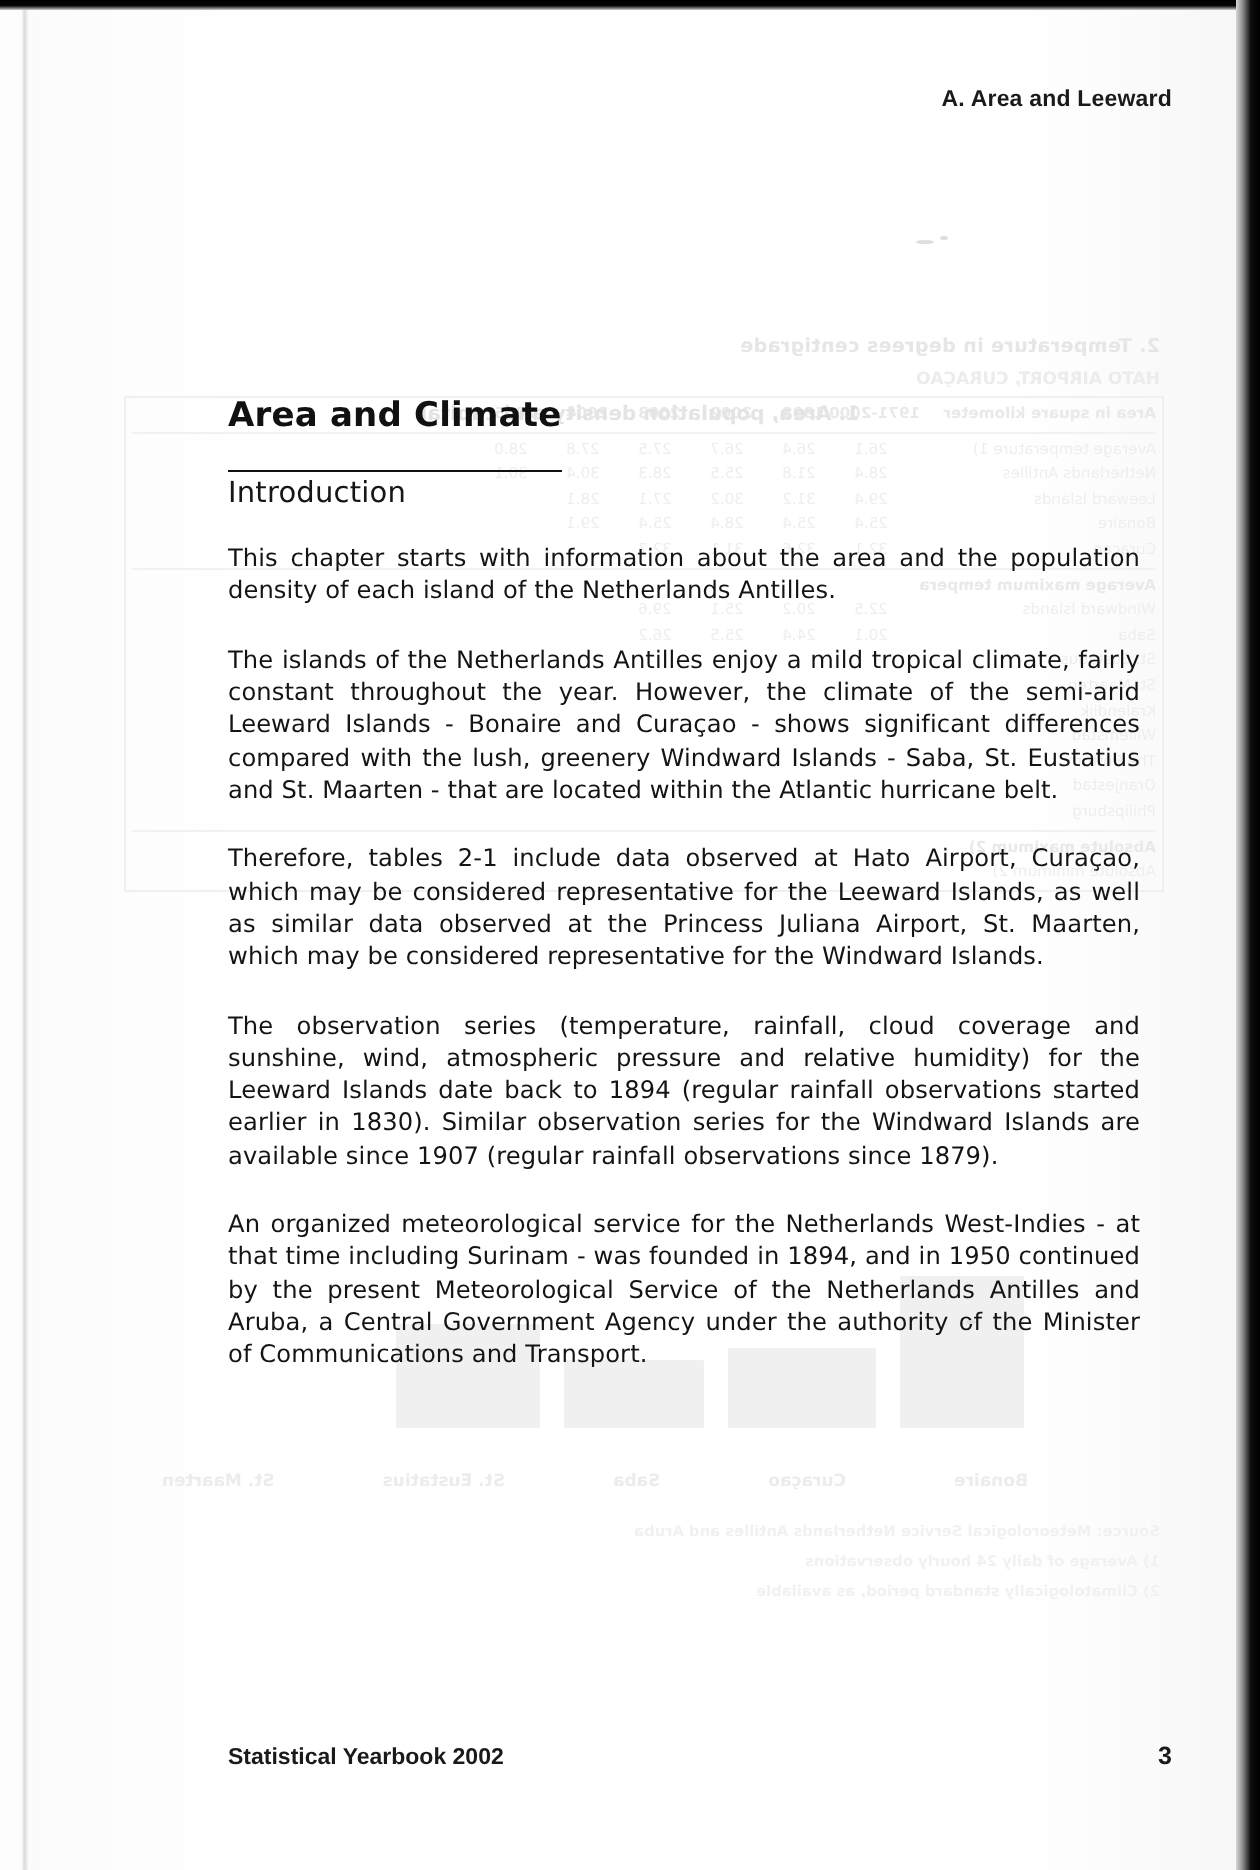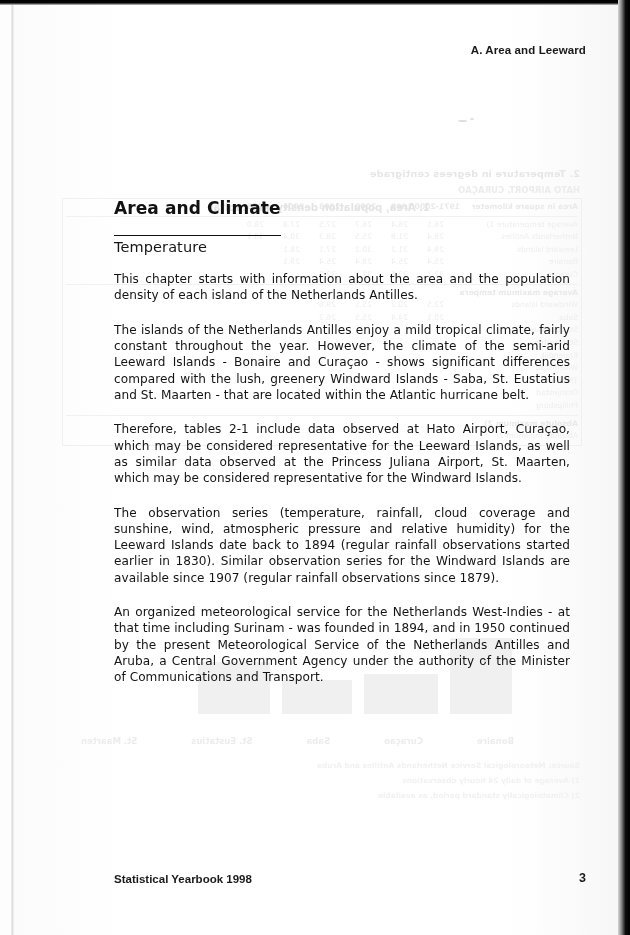--- a/index.html
+++ b/index.html
@@ -359,31 +359,31 @@
       <div class="bt-foot">2) Climatologically standard period, as available</div>
     </div>
   </div>
 
   <div id="content">
 
     <div class="running-head">A. Area and Leeward</div>
 
     <div class="chapter-title">Area and Climate</div>
 
-    <div class="section-title">Temperature</div>
+    <div class="section-title">Introduction</div>
 
     <div id="body-text">
       <p>This chapter starts with information about the area and the population density of each island of the Netherlands Antilles.</p>
       <p>The islands of the Netherlands Antilles enjoy a mild tropical climate, fairly constant throughout the year. However, the climate of the semi-arid Leeward Islands - Bonaire and Curaçao - shows significant differences compared with the lush, greenery Windward Islands - Saba, St. Eustatius and St. Maarten - that are located within the Atlantic hurricane belt.</p>
       <p>Therefore, tables 2-1 include data observed at Hato Airport, Curaçao, which may be considered representative for the Leeward Islands, as well as similar data observed at the Princess Juliana Airport, St. Maarten, which may be considered representative for the Windward Islands.</p>
       <p>The observation series (temperature, rainfall, cloud coverage and sunshine, wind, atmospheric pressure and relative humidity) for the Leeward Islands date back to 1894 (regular rainfall observations started earlier in 1830). Similar observation series for the Windward Islands are available since 1907 (regular rainfall observations since 1879).</p>
       <p>An organized meteorological service for the Netherlands West-Indies - at that time including Surinam - was founded in 1894, and in 1950 continued by the present Meteorological Service of the Netherlands Antilles and Aruba, a Central Government Agency under the authority of the Minister of Communications and Transport.</p>
     </div>
 
-    <div class="footer-title">Statistical Yearbook 1998</div>
+    <div class="footer-title">Statistical Yearbook 2002</div>
     <div class="footer-page">3</div>
   </div>
 
   <div class="speck" style="left:458px;top:120px;width:9px;height:2px;"></div>
   <div class="speck" style="left:470px;top:118px;width:4px;height:2px;"></div>
   <div class="speck" style="left:483px;top:660px;width:5px;height:2px;"></div>
 
   <div class="scan-left-line"></div>
   <div class="scan-top-edge"></div>
   <div class="scan-right-edge"></div>

